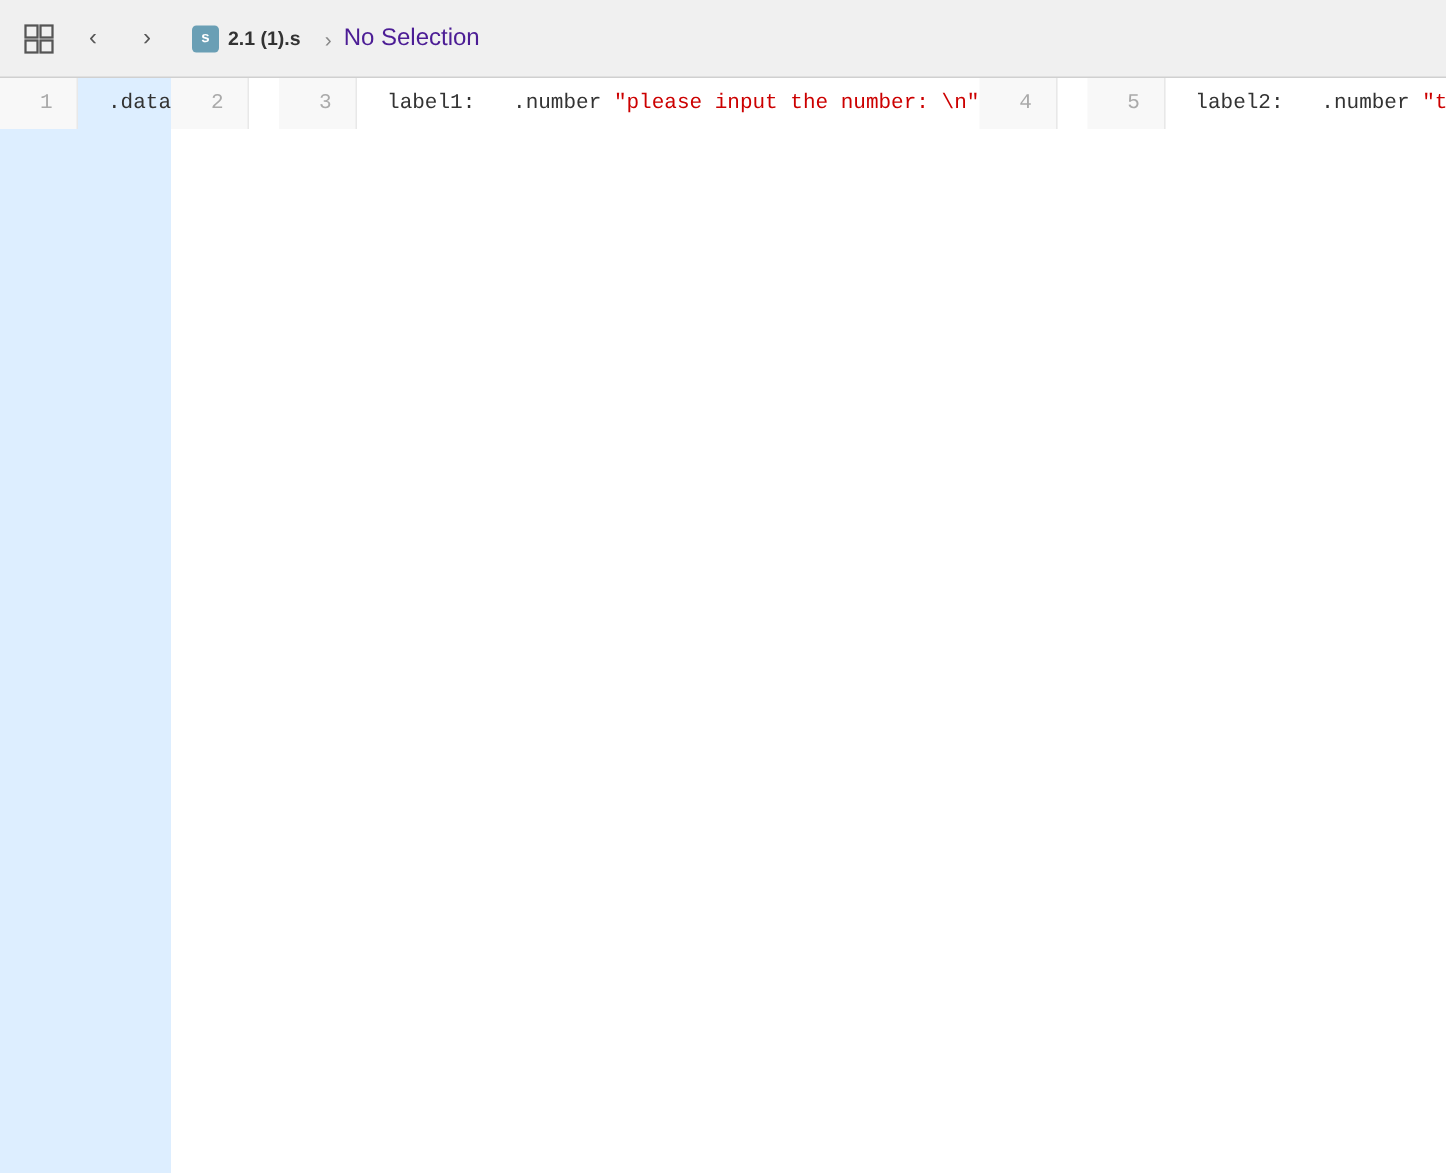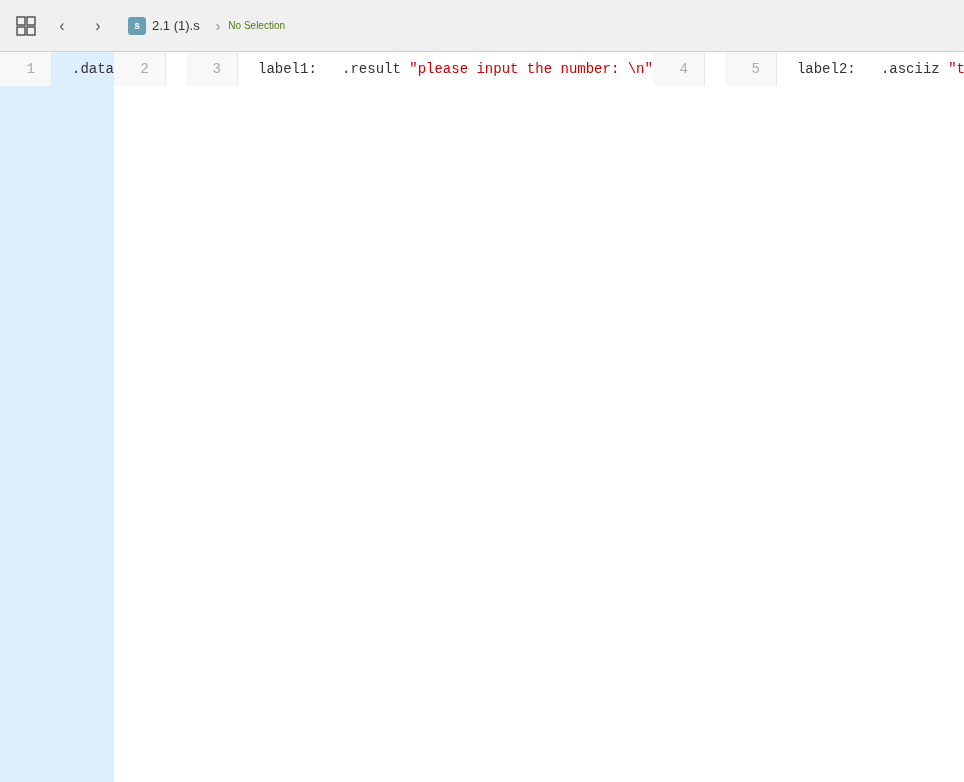--- a/index.html
+++ b/index.html
@@ -73,31 +73,31 @@
       align-items: center;
       justify-content: center;
       color: white;
       font-size: 10px;
       font-weight: bold;
     }
 
     .file-name {
       font-size: 13px;
       color: #333;
-      font-weight: 400;
+      font-weight: 700;
     }
 
     .breadcrumb-sep {
       color: #888;
       font-size: 14px;
     }
 
     .no-selection {
-      font-size: 10px;
-      color: #4d7c0f;
+      font-size: 16px;
+      color: #4c1d95;
     }
 
     .editor-area {
       background: #ffffff;
       height: calc(782px - 52px);
       overflow-y: auto;
       display: flex;
     }
 
     .code-line {
@@ -171,23 +171,23 @@
 <div class="code-line highlighted">
       <span class="line-num">1</span>
       <span class="line-code"><span class="directive">.data</span></span>
     </div>
     <div class="code-line">
       <span class="line-num">2</span>
       <span class="line-code"></span>
     </div>
     <div class="code-line">
       <span class="line-num">3</span>
-      <span class="line-code"><span class="keyword">label1:   .result </span><span class="string-literal">"please input the number: \n"</span></span>
+      <span class="line-code"><span class="keyword">label1:   .number </span><span class="string-literal">"please input the number: \n"</span></span>
     </div>
     <div class="code-line">
       <span class="line-num">4</span>
       <span class="line-code"></span>
     </div>
     <div class="code-line">
       <span class="line-num">5</span>
-      <span class="line-code"><span class="keyword">label2:   .asciiz </span><span class="string-literal">"the result is :\n"</span></span>
+      <span class="line-code"><span class="keyword">label2:   .number </span><span class="string-literal">"the result is :\n"</span></span>
     </div>
   </div>
 
 </body></html>

